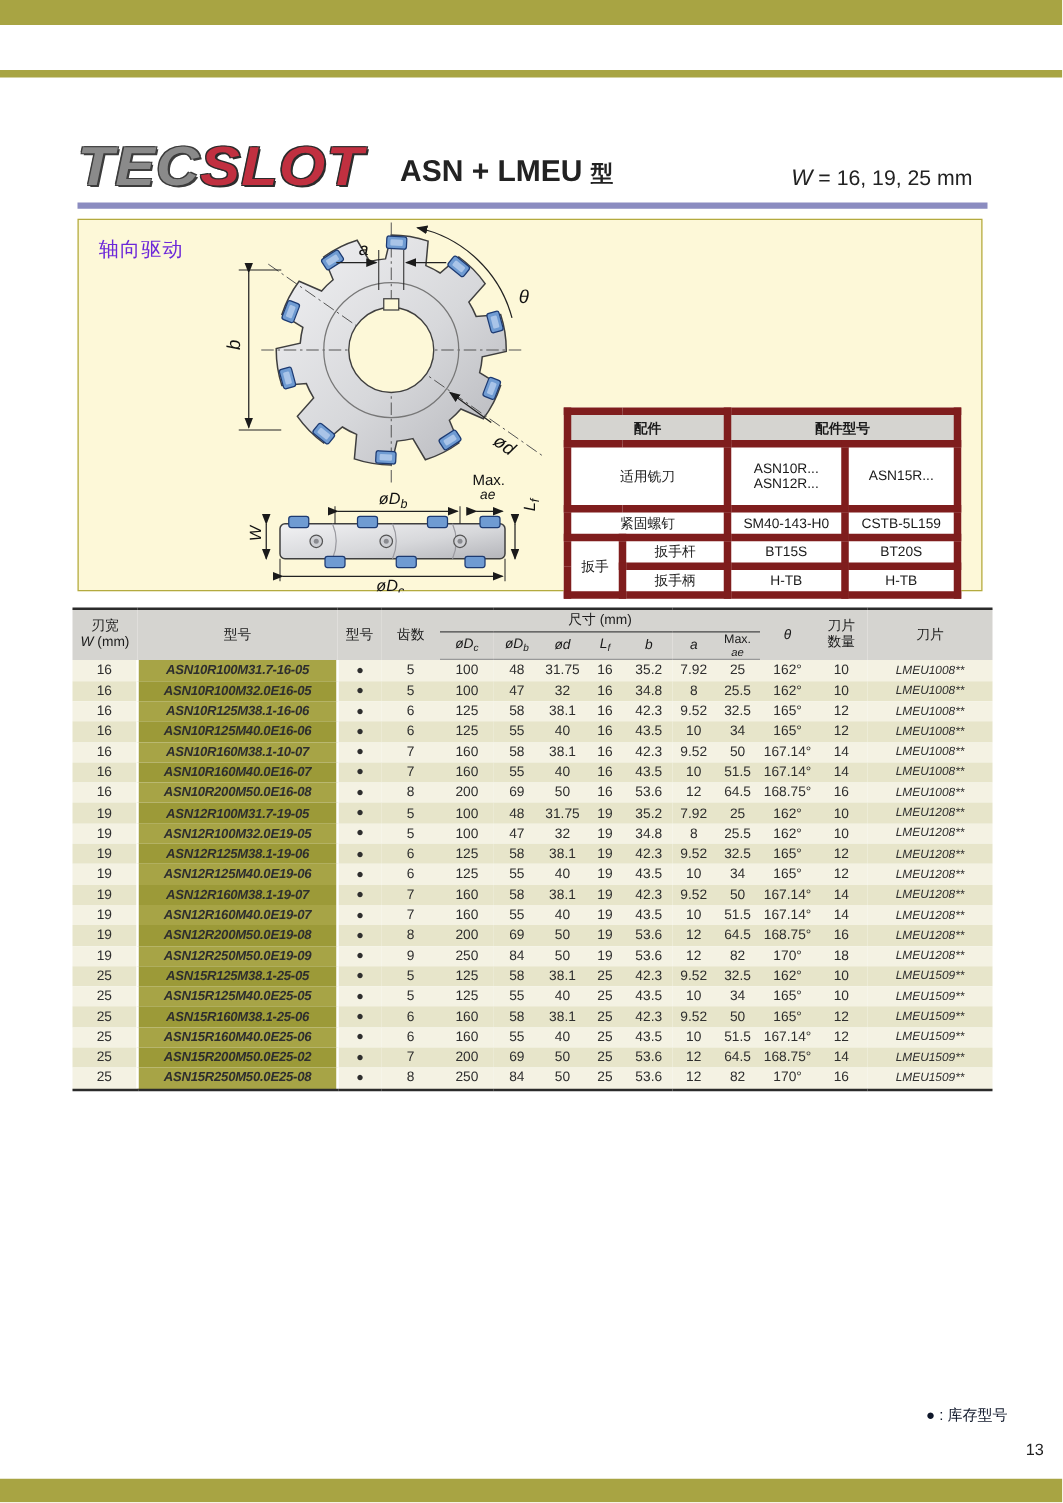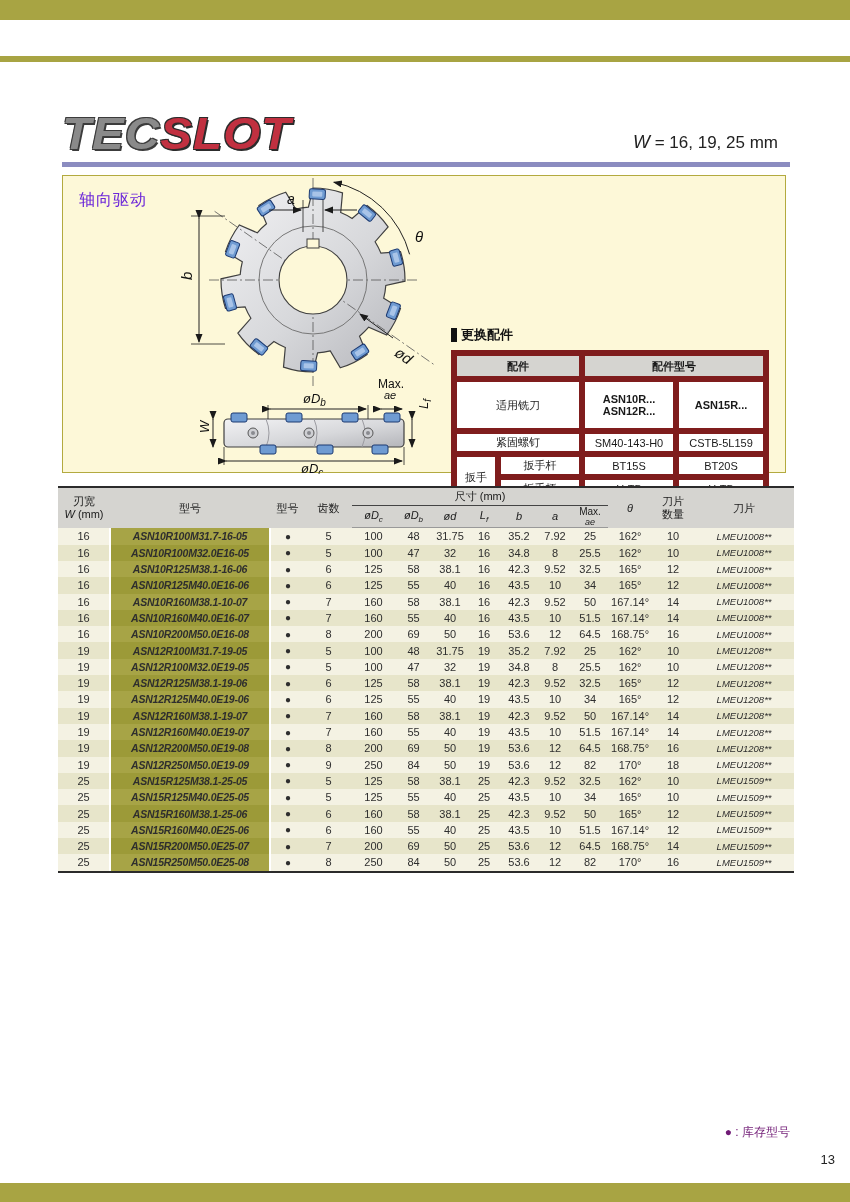--- a/index.html
+++ b/index.html
@@ -27,21 +27,21 @@
   .drive-label{position:absolute;left:16px;top:14px;font-size:16px;letter-spacing:1px;color:#6d28d9;}
   .panel svg{position:absolute;left:0;top:0;}
 
   
   .acc{position:absolute;left:388px;top:150px;width:318px;}
   .acc-title{font-size:13px;font-weight:bold;display:flex;align-items:center;margin-bottom:6px;color:#111;}
   .acc-title .blk{display:inline-block;width:6px;height:14px;background:#111;margin-right:4px;}
   table.acc-t{border-collapse:collapse;width:312px;font-size:11px;table-layout:fixed;background:#fff;}
   table.acc-t td{border:6px solid #7f1d1d;text-align:center;vertical-align:middle;padding:1px 2px;color:#1a1a1a;}
   table.acc-t .hd{background:#d5d4d0;font-weight:bold;height:18px;}
-  table.acc-t .bold{font-weight:bold;}
+  table.acc-t .bold{font-weight:normal;}
 
   
   .spec-wrap{position:absolute;left:58px;top:486px;width:835px;}
   table.spec{border-collapse:collapse;table-layout:fixed;width:736px;font-size:11px;}
   table.spec th{font-weight:normal;background:var(--header_bg,#d5d4d0);color:#1a1a1a;padding:0;line-height:1.15;}
   table.spec thead tr:first-child th{border-top:2px solid #2b2b2b;}
   table.spec thead th{border-bottom:0;}
   table.spec thead tr:last-child th{border-bottom:1px solid #999;}
   th.dim-group{border-bottom:1px solid #444 !important;font-size:11px;}
   .dim-sub{font-style:italic;}
@@ -54,32 +54,33 @@
   td.model{text-align:left;padding-left:5px;font-weight:bold;color:#fff;font-size:10.5px;
            border-left:2px solid #fff;border-right:2px solid #fff;letter-spacing:-0.2px;white-space:nowrap;font-style:italic;}
   tr.light td.model{background:var(--model_bg,#a7a446);}
   tr.dark td.model{background:#9c9a38;}
   td.stock{font-size:10px;}
   td.insert-col{font-size:9.5px;font-style:italic;}
   table.spec tbody tr:last-child td{border-bottom:2px solid #2b2b2b;}
   .thw .it{font-style:italic;}
 
   
-  .legend{position:absolute;right:60px;top:1124px;font-size:12px;color:#701a75;}
+  .legend{position:absolute;right:44px;top:1124px;font-size:12px;color:#0f172a;}
   .pagenum{position:absolute;right:15px;top:1152px;font-size:13px;color:#222;}
 </style>
 </head>
 <body>
 
 <div class="page">
   <div class="bar-top"></div>
   <div class="bar-thin"></div>
 
   <div class="hdr">
     <div class="logo"><span class="tec">TEC</span><span class="slot">SLOT</span></div>
+    <div class="title"><span>ASN +  LMEU</span> <span class="cjk">型</span></div>
     <div class="wnote"><span class="it">W</span><span> = 16, 19, 25 mm</span></div>
   </div>
   <div class="rule-purple"></div>
 
   <div class="panel">
     <svg width="724" height="298" viewBox="0 0 724 298">
         <defs>
           <marker id="ma" markerWidth="9" markerHeight="8" refX="8" refY="3.5" orient="auto" markerUnits="userSpaceOnUse">
             <path d="M0 0 L9 3.5 L0 7 Z" fill="#1a1a1a"></path>
           </marker>
@@ -182,24 +183,20 @@
           <text x="362" y="240" font-size="13" font-style="italic" fill="#111" transform="rotate(-90 360 235)">L<tspan dy="3" font-size="10">f</tspan></text>
           <line x1="161" y1="271" x2="161" y2="289" stroke="#222" stroke-width="0.8"></line>
           <line x1="341" y1="271" x2="341" y2="289" stroke="#222" stroke-width="0.8"></line>
           <line x1="163" y1="285" x2="339" y2="285" stroke="#222" stroke-width="1" marker-start="url(#ma)" marker-end="url(#ma)"></line>
           <text x="238" y="297" font-size="13" font-style="italic" fill="#111">øD<tspan dy="3" font-size="10">c</tspan></text>
         </g>
       </svg>
     <div class="drive-label">轴向驱动</div>
 
     <div class="acc">
-      <div class="acc-title">
-          <span class="blk"></span>
-          <span>更换配件</span>
-        </div>
       <table class="acc-t">
         <colgroup>
             <col style="width:44px">
             <col style="width:84px">
             <col style="width:94px">
             <col style="width:90px">
           </colgroup>
         <tbody>
             <tr>
           <td class="hd" colspan="2">配件</td>
@@ -576,21 +573,21 @@
             <td>25</td>
             <td>43.5</td>
             <td>10</td>
             <td>51.5</td>
             <td>167.14°</td>
             <td>12</td>
             <td class="insert-col">LMEU1509**</td>
           </tr>
           <tr class="dark">
             <td>25</td>
-            <td class="model">ASN15R200M50.0E25-07</td>
+            <td class="model">ASN15R200M50.0E25-02</td>
             <td class="stock">●</td>
             <td>7</td>
             <td>200</td>
             <td>69</td>
             <td>50</td>
             <td>25</td>
             <td>53.6</td>
             <td>12</td>
             <td>64.5</td>
             <td>168.75°</td>

